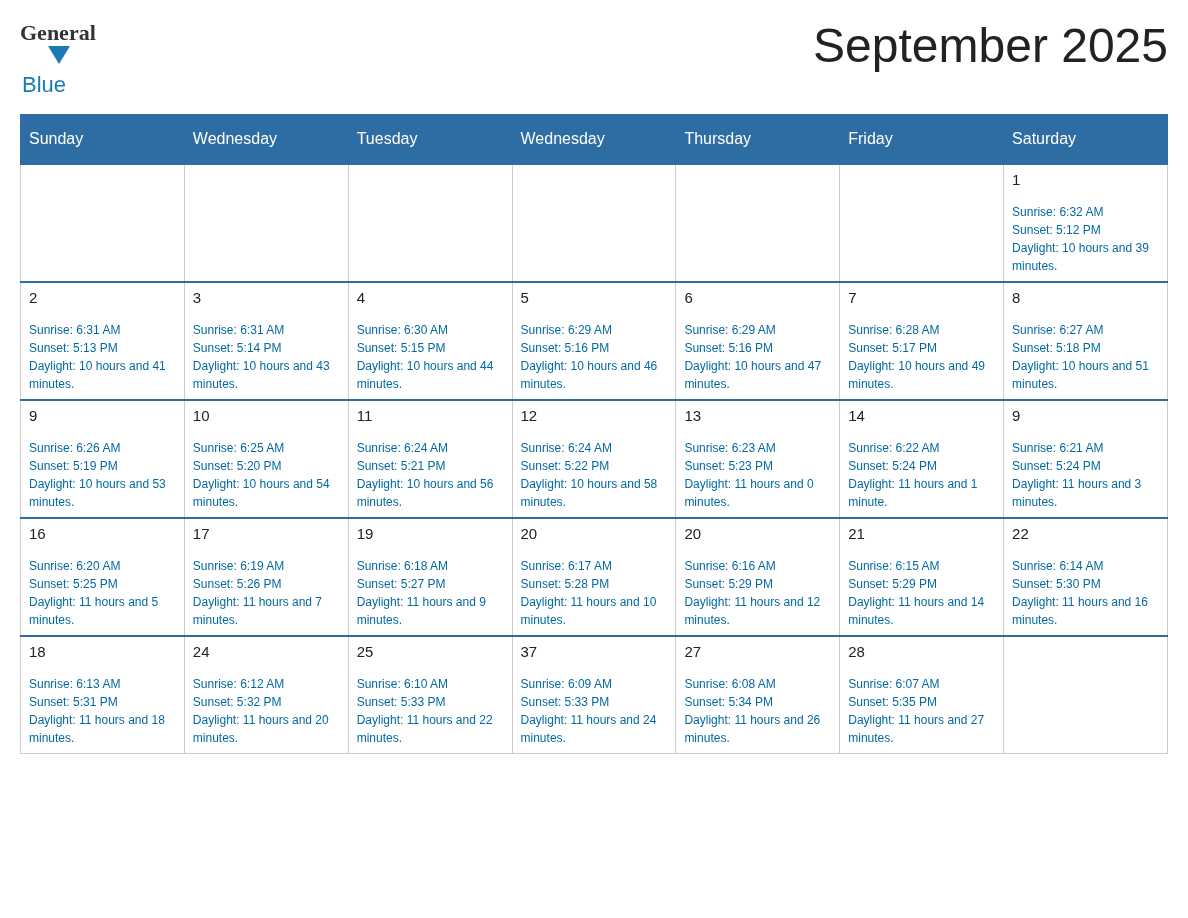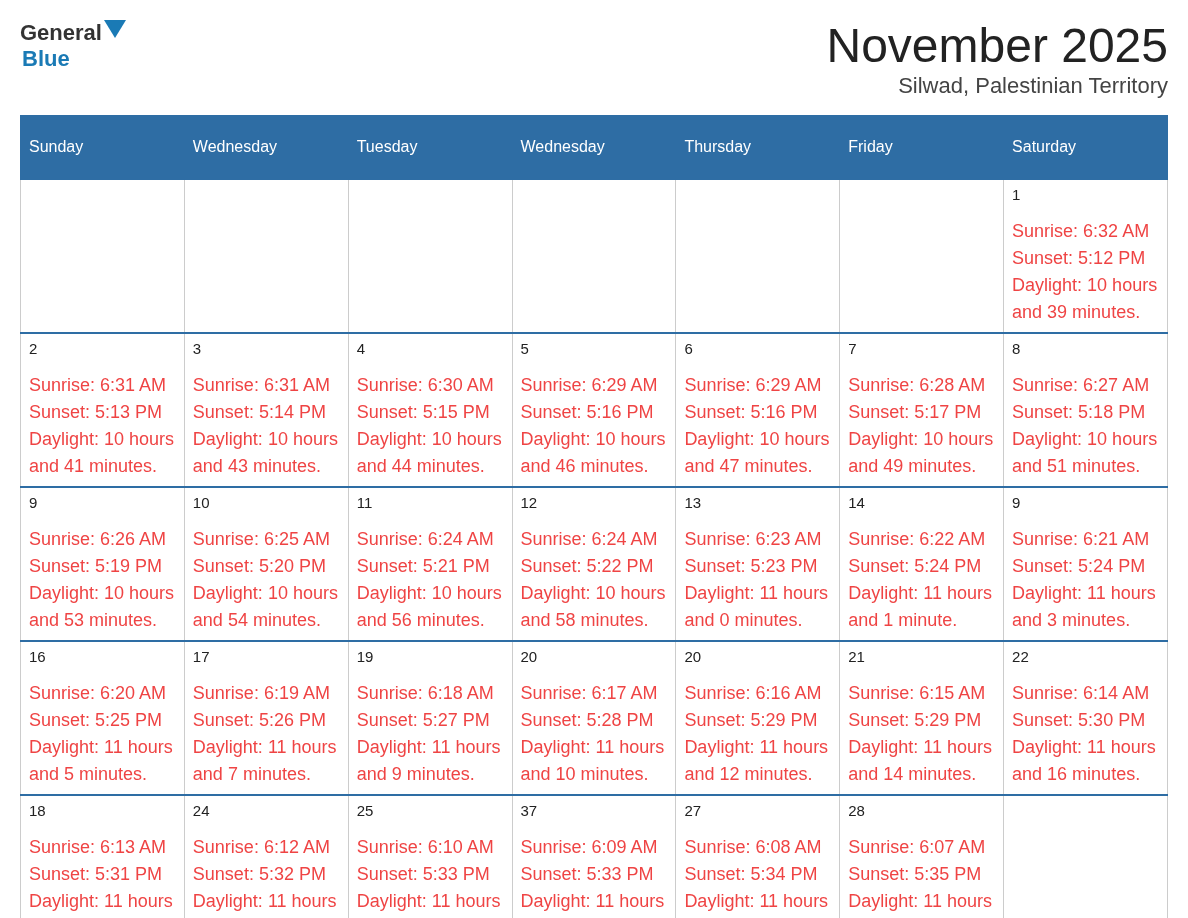--- a/index.html
+++ b/index.html
@@ -16,21 +16,21 @@
       align-items: flex-start;
       margin-bottom: 16px;
     }
     .logo-text-general {
       font-size: 22px;
       font-weight: bold;
       color: #333;
     }
     .logo-text-blue {
       font-size: 22px;
-      font-weight: bold;
+      font-weight: normal;
       color: #1a7ab5;
     }
     .logo-wrapper {
       display: flex;
       flex-direction: row;
       align-items: center;
     }
     .title-block {
       text-align: right;
     }
@@ -47,21 +47,21 @@
     }
     .calendar {
       width: 100%;
       border-collapse: collapse;
     }
     .calendar th {
       background-color: #2e6da4;
       color: #fff;
       font-size: 16px;
       font-weight: normal;
-      padding: 22px 8px;
+      padding: 15px 8px;
       text-align: left;
       border: 1px solid #2e6da4;
     }
     .calendar td {
       vertical-align: top;
       border: 1px solid #ccc;
       padding: 6px 8px;
       width: calc(100% / 7);
       height: 110px;
       font-size: 12.5px;
@@ -75,49 +75,48 @@
       border-top: 2px solid #2e6da4;
     }
     .day-number {
       font-size: 15px;
       font-weight: normal;
       color: #222;
       display: block;
       margin-bottom: 3px;
     }
     .day-info {
-      font-size: 18px;
-      color: #ef4444;
+      font-size: 12px;
+      color: #0369a1;
       line-height: 1.5;
       margin-top: 15px;
     }
     .empty-cell {
       background: #f9f9f9;
     }
   </style>
 </head>
 <body>
 
 <div class="header">
   <div class="logo-wrapper">
     <div style="display:flex;flex-direction:column;align-items:flex-start;">
-      <div style="display:flex;flex-direction:row;align-items:center;">
+      <div style="display:flex;flex-direction:column;align-items:center;font-family:Liberation Serif, serif;">
         <span class="logo-text-general">General</span>
         <div style="position:relative;display:inline-block;margin-left:2px;">
           <svg width="22" height="22" viewBox="0 0 22 22">
             <polygon points="0,0 22,0 11,18" fill="#1a7ab5"></polygon>
           </svg>
         </div>
       </div>
       <span class="logo-text-blue" style="margin-left:2px;">Blue</span>
     </div>
   </div>
   <div class="title-block">
-    <h1>November 2025</h1>
-    <h2>Silwad, Palestinian Territory</h2>
+    <h1>September 2025</h1>
   </div>
 </div>
 
 <table class="calendar">
   <thead>
     <tr id="calendar-header-row">
     <th>Sunday</th>
         <th>Wednesday</th>
         <th>Tuesday</th>
         <th>Wednesday</th>

